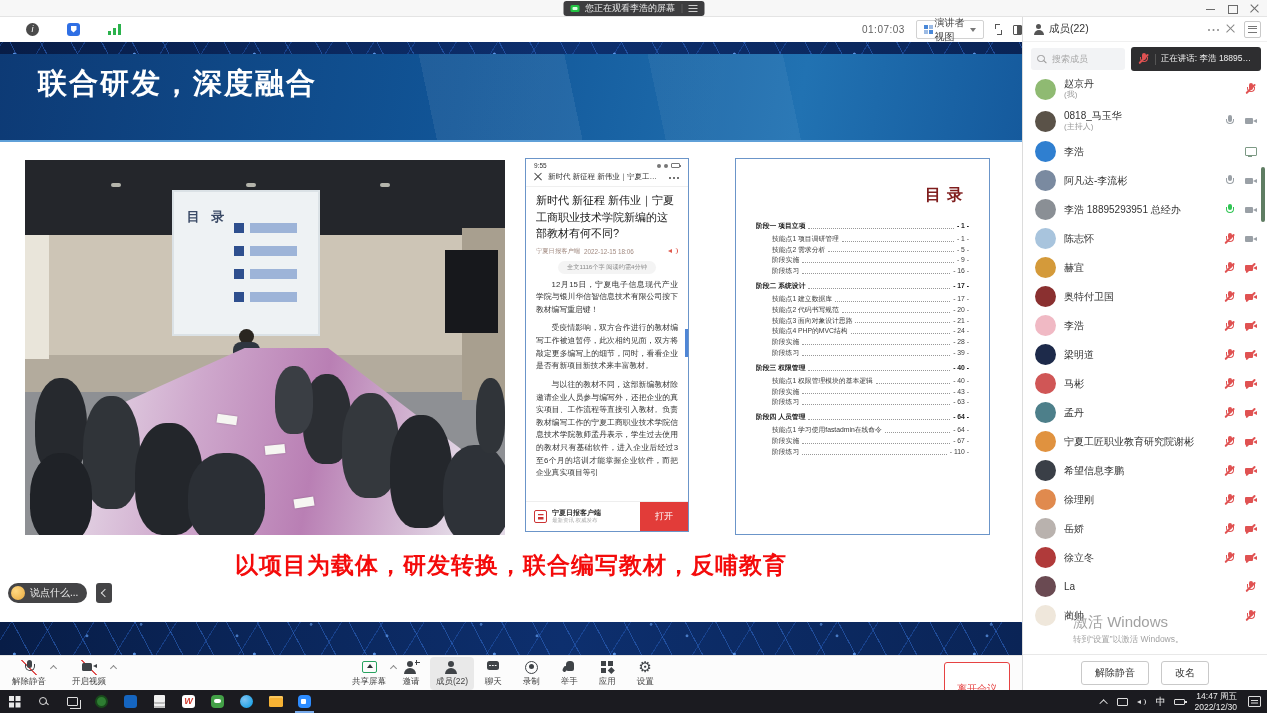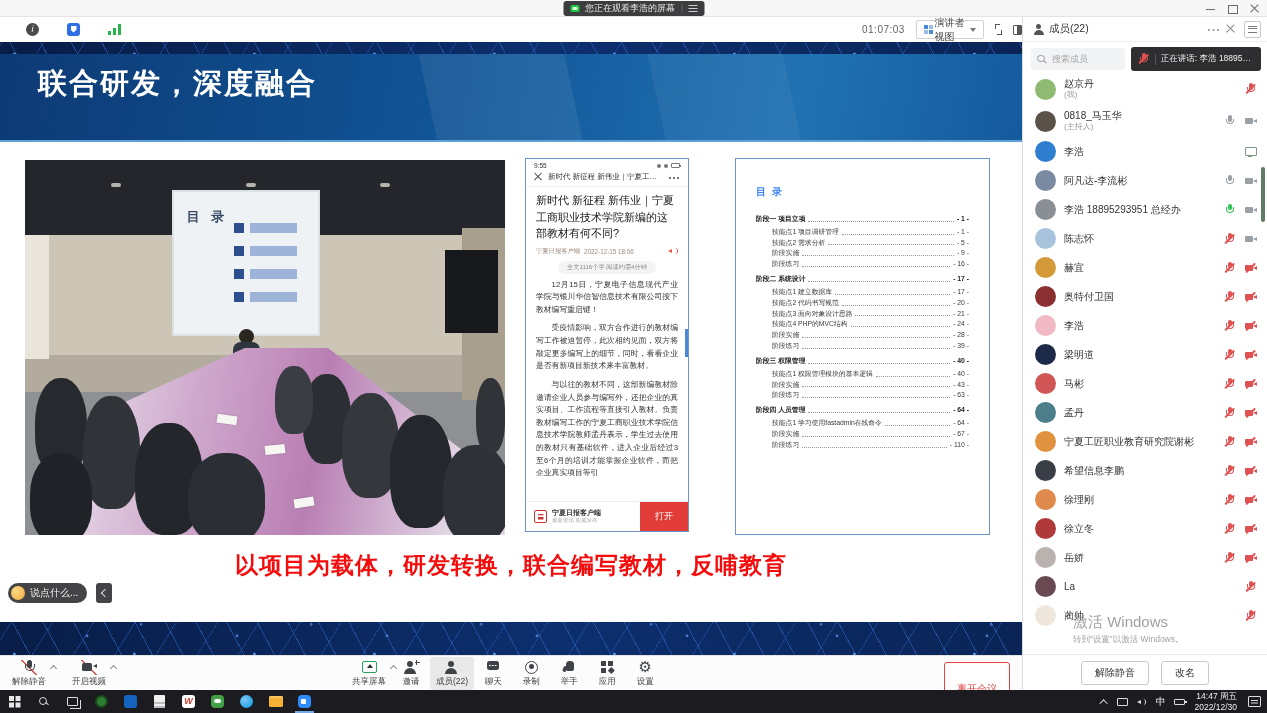--- a/index.html
+++ b/index.html
@@ -113,21 +113,21 @@
   .i-seal{width:13px;height:13px;border:1.2px solid #c33;border-radius:2px;position:relative;flex:none;}
   .i-seal::after{content:"";position:absolute;left:2.5px;top:2.5px;width:6px;height:6px;background:#c33;clip-path:polygon(0 0,100% 0,100% 30%,0 30%,0 60%,100% 60%,100% 100%,0 100%);}
   .ph-src{display:flex;flex-direction:column;line-height:1.25;}
   .ph-src-name{font-size:7px;font-weight:700;color:#333;}
   .ph-src-sub{font-size:5.5px;color:#aaa;}
   .open-btn{position:absolute;right:0;top:0;bottom:0;width:48px;background:#e23c39;color:#fff;font-size:9px;display:flex;align-items:center;justify-content:center;}
   .phone-scroll{position:absolute;right:0;top:170px;width:3px;height:28px;background:#4f86d6;}
 
   
   .tocpage{position:absolute;left:735px;top:16px;width:255px;height:377px;background:#fff;border:1.5px solid #6b95c9;padding:26px 20px 8px;overflow:hidden;}
-  .toc-title{text-align:left;font-size:10px;font-weight:700;letter-spacing:6px;color:#3b82f6;margin-bottom:16px;}
+  .toc-title{text-align:right;font-size:16px;font-weight:700;letter-spacing:6px;color:#7f1d1d;margin-bottom:16px;}
   .toc-row{display:flex;align-items:flex-end;font-size:6.8px;color:#3a3a3a;line-height:1.3;margin-bottom:2px;}
   .toc-row.lvl0{font-weight:700;color:#1d1d1d;margin-top:6px;margin-bottom:4px;}
   .toc-row.lvl1{padding-left:16px;}
   .toc-label{white-space:nowrap;}
   .toc-dots{flex:1;border-bottom:1px dotted #999;margin:0 3px 2px;}
   .toc-page{white-space:nowrap;}
 
   .red-caption{position:absolute;left:0;top:408px;width:100%;text-align:center;font-size:23px;font-weight:800;color:#f40b0b;letter-spacing:1px;}
 
   .chat-pill{position:absolute;left:8px;top:441px;height:20px;display:flex;align-items:center;gap:5px;background:rgba(42,42,44,.88);border-radius:10px;padding:0 9px 0 3px;}
@@ -782,40 +782,40 @@
             <span class="icw mic-muted">
               <span class="i-mic"></span>
             </span>
             <span class="icw cam-muted">
               <span class="i-cam"></span>
             </span>
           </span>
         </div>
 
         <div class="m-row">
+          <span class="m-avatar" style="background: rgb(185, 178, 174);"></span>
+          <span class="m-text">
+            <span class="m-name">岳娇</span>
+
+          </span>
+          <span class="m-icons">
+
+            <span class="icw mic-muted">
+              <span class="i-mic"></span>
+            </span>
+            <span class="icw cam-muted">
+              <span class="i-cam"></span>
+            </span>
+          </span>
+        </div>
+
+        <div class="m-row">
           <span class="m-avatar" style="background: rgb(176, 58, 58);"></span>
           <span class="m-text">
             <span class="m-name">徐立冬</span>
-
-          </span>
-          <span class="m-icons">
-
-            <span class="icw mic-muted">
-              <span class="i-mic"></span>
-            </span>
-            <span class="icw cam-muted">
-              <span class="i-cam"></span>
-            </span>
-          </span>
-        </div>
-
-        <div class="m-row">
-          <span class="m-avatar" style="background: rgb(185, 178, 174);"></span>
-          <span class="m-text">
-            <span class="m-name">岳娇</span>
 
           </span>
           <span class="m-icons">
 
             <span class="icw mic-muted">
               <span class="i-mic"></span>
             </span>
             <span class="icw cam-muted">
               <span class="i-cam"></span>
             </span>

